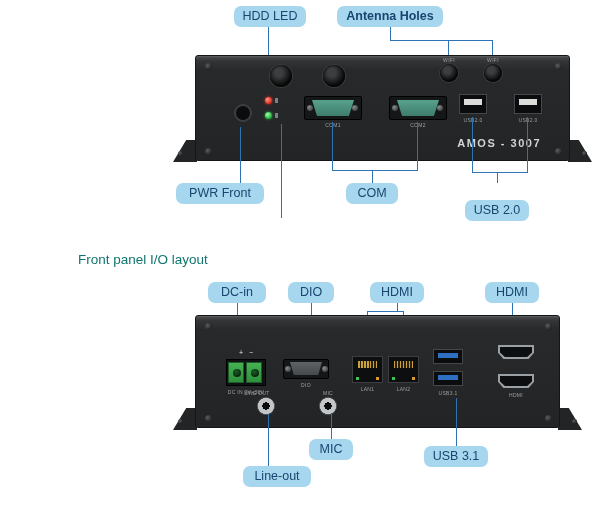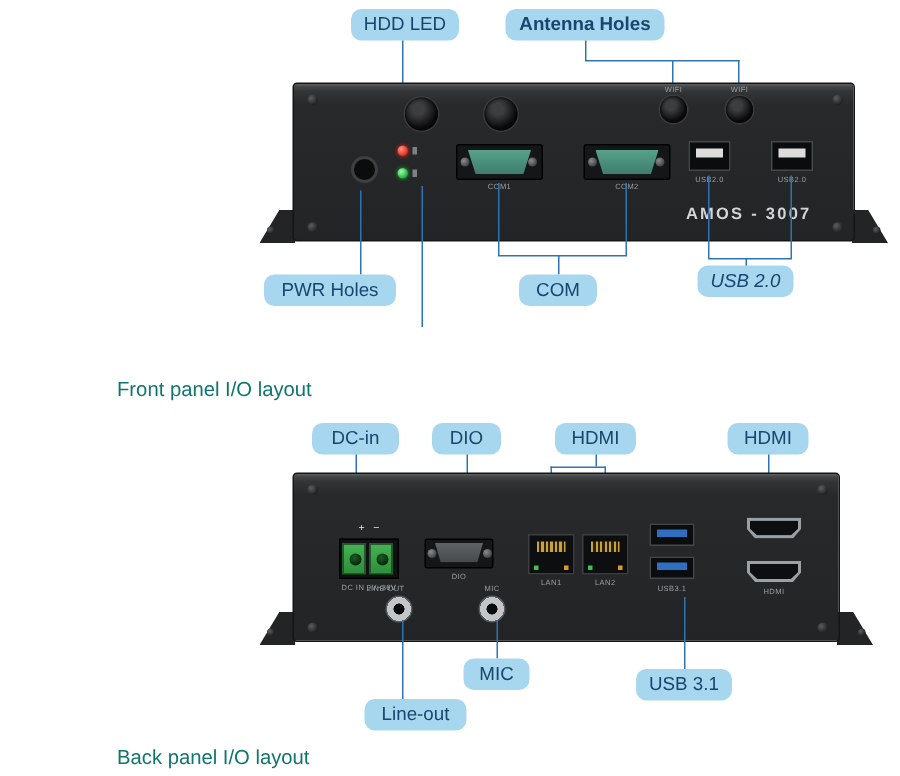--- a/index.html
+++ b/index.html
@@ -142,23 +142,23 @@
   <div class="vline" style="left:281px; top:124px; height:94px;"></div>
   <div class="vline" style="left:332px; top:122px; height:48px;"></div>
   <div class="vline" style="left:417px; top:122px; height:48px;"></div>
   <div class="hline" style="left:332px; top:170px; width:86px;"></div>
   <div class="vline" style="left:372px; top:170px; height:13px;"></div>
   <div class="vline" style="left:472px; top:117px; height:55px;"></div>
   <div class="vline" style="left:527px; top:117px; height:55px;"></div>
   <div class="hline" style="left:472px; top:172px; width:56px;"></div>
   <div class="vline" style="left:497px; top:172px; height:11px;"></div>
 
-  <div class="pill" style="left:176px; top:183px; width:88px;">PWR Holes</div>
+  <div class="pill" style="left:176px; top:183px; width:88px;">PWR Front</div>
   <div class="pill" style="left:346px; top:183px; width:52px;">COM</div>
-  <div class="pill" style="left:465px; top:177px; width:64px;font-style:italic;">USB 2.0</div>
+  <div class="pill" style="left:465px; top:200px; width:64px;">USB 2.0</div>
 
   <div class="caption" style="left:78px; top:252px;">Front panel I/O layout</div>
 
   <div class="pill" style="left:208px; top:282px; width:58px;">DC-in</div>
   <div class="pill" style="left:288px; top:282px; width:46px;">DIO</div>
   <div class="pill" style="left:370px; top:282px; width:54px;">HDMI</div>
   <div class="pill" style="left:485px; top:282px; width:54px;">HDMI</div>
 
   <div class="vline" style="left:237px; top:303px; height:52px;"></div>
   <div class="vline" style="left:311px; top:303px; height:52px;"></div>
@@ -223,15 +223,14 @@
   </div>
 
   <div class="vline" style="left:331px; top:414px; height:25px;"></div>
   <div class="vline" style="left:456px; top:398px; height:48px;"></div>
   <div class="vline" style="left:268px; top:414px; height:52px;"></div>
 
   <div class="pill" style="left:309px; top:439px; width:44px;">MIC</div>
   <div class="pill" style="left:424px; top:446px; width:64px;">USB 3.1</div>
   <div class="pill" style="left:243px; top:466px; width:68px;">Line-out</div>
 
-  <div class="caption" style="left:78px; top:497px;">Back panel I/O layout</div>
 
 </div>
 
 </body></html>

